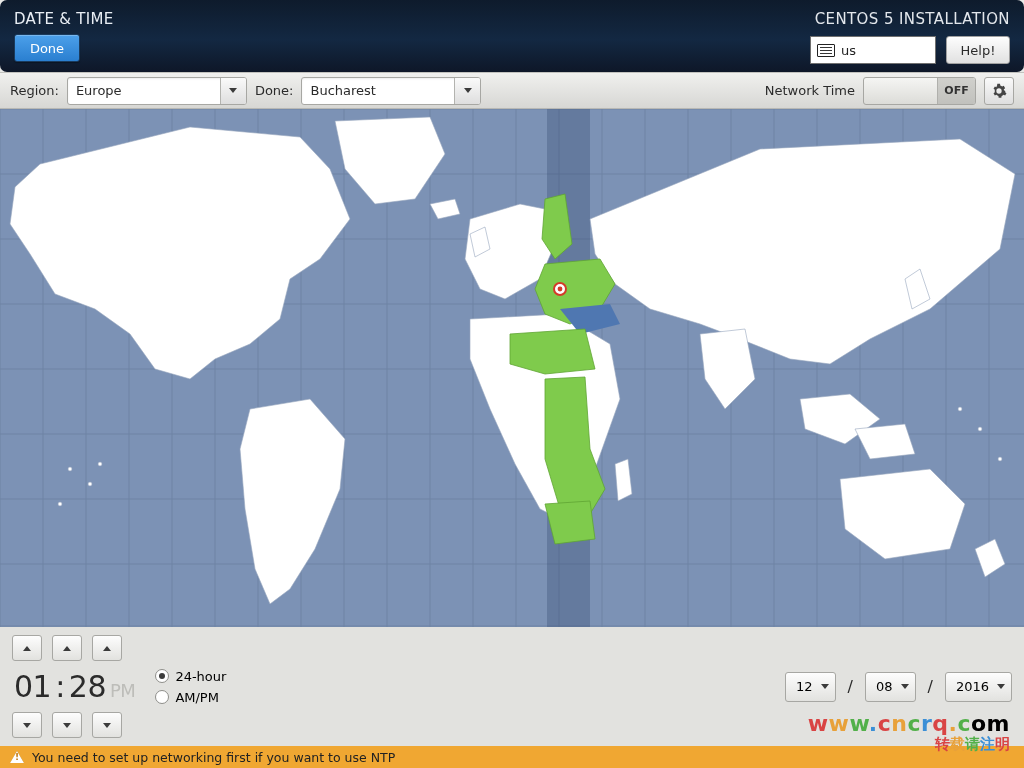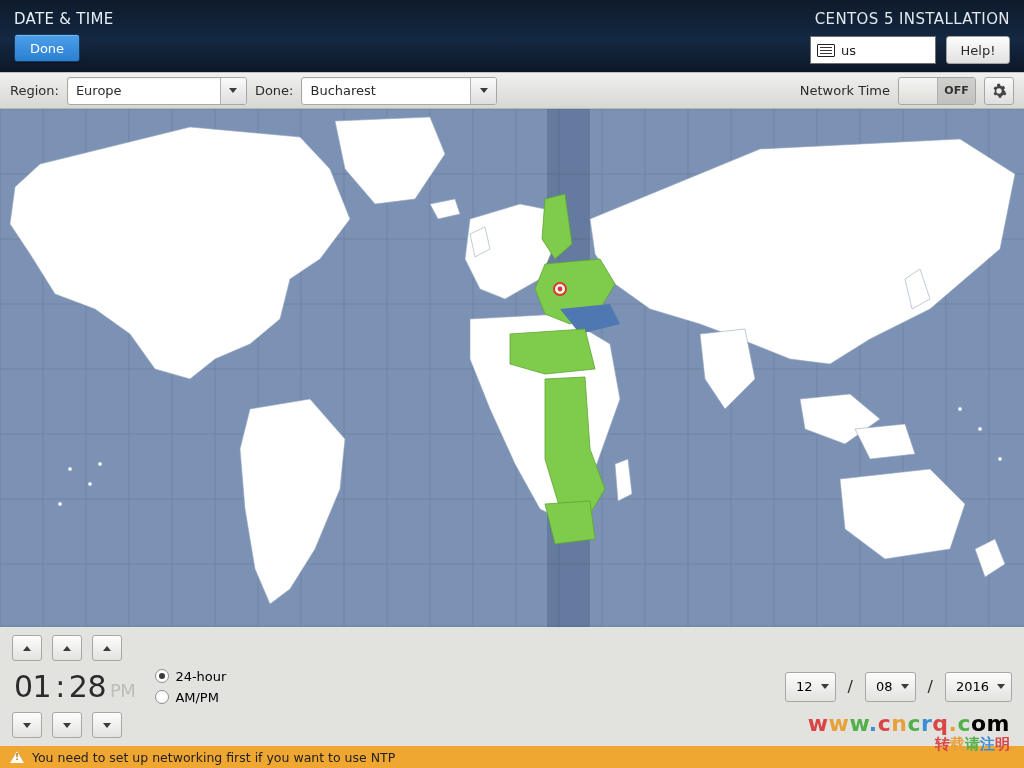--- a/index.html
+++ b/index.html
@@ -4,21 +4,21 @@
 <style>
   * { box-sizing: border-box; margin: 0; padding: 0; font-family: "DejaVu Sans", "Cantarell", sans-serif; }
   html, body { width: 1024px; height: 768px; overflow: hidden; background: #e9e9e7; }
   body { display: flex; flex-direction: column; }
 
   
   .header {
     height: 72px;
     background: linear-gradient(to bottom, #0e1b2c 0%, #132842 55%, #0e1728 100%);
     display: flex; align-items: flex-start; justify-content: space-between;
-    padding: 10px 14px 12px 14px; color: #fff;
+    padding: 10px 14px 12px 14px; color: #fff; border-radius: 7px;
   }
   .header-left { display: flex; flex-direction: column; gap: 6px; }
   .title { font-size: 15px; font-weight: 500; letter-spacing: 0.3px; color: #e9eef4; }
   .done-btn {
     width: 66px; height: 28px; border: 1px solid #1a3a5c; border-radius: 3px;
     background: linear-gradient(to bottom, #4ca0ea, #2a7fd0);
     color: #fff; font-size: 13px; cursor: pointer;
     box-shadow: 0 1px 1px rgba(0,0,0,0.3), inset 0 1px 0 rgba(255,255,255,0.25);
   }
   .header-right { display: flex; flex-direction: column; align-items: flex-end; gap: 8px; }
@@ -59,24 +59,25 @@
   .combo input {
     border: none; outline: none; padding: 0 8px; font-size: 13px; background: transparent; color: #2b2b2b;
   }
   .combo .arrow-btn {
     width: 26px; background: linear-gradient(to bottom, #fafafa, #dedede);
     border-left: 1px solid #b3b3af; display: flex; align-items: center; justify-content: center; cursor: pointer;
   }
   .tri-down { width: 0; height: 0; border-left: 4px solid transparent; border-right: 4px solid transparent; border-top: 5px solid #3b3b3b; }
   .tri-up { width: 0; height: 0; border-left: 4px solid transparent; border-right: 4px solid transparent; border-bottom: 5px solid #3b3b3b; }
   .region-combo input { width: 152px; }
-  .city-combo input { width: 168px; }
+  .city-combo input { width: 152px; }
   .toggle {
     display: flex; height: 28px; border: 1px solid #a7a7a3; border-radius: 3px; overflow: hidden;
     background: linear-gradient(to bottom,#f5f5f3,#dcdcd8);
+    gap: 35px;
   }
   .toggle .half { display:flex; align-items:center; justify-content:center; font-size: 11px; width: 38px; }
   .toggle .off { background: linear-gradient(to bottom,#d0d0cc,#c1c1bd); color:#333; font-weight:600; border-left:1px solid #b0b0ac; }
   .gear-btn {
     width: 30px; height: 28px; border: 1px solid #a7a7a3; border-radius: 3px;
     background: linear-gradient(to bottom,#fafafa,#dedede); display:flex; align-items:center; justify-content:center; cursor:pointer;
   }
   .gear-btn svg { width: 16px; height: 16px; }
 
   

